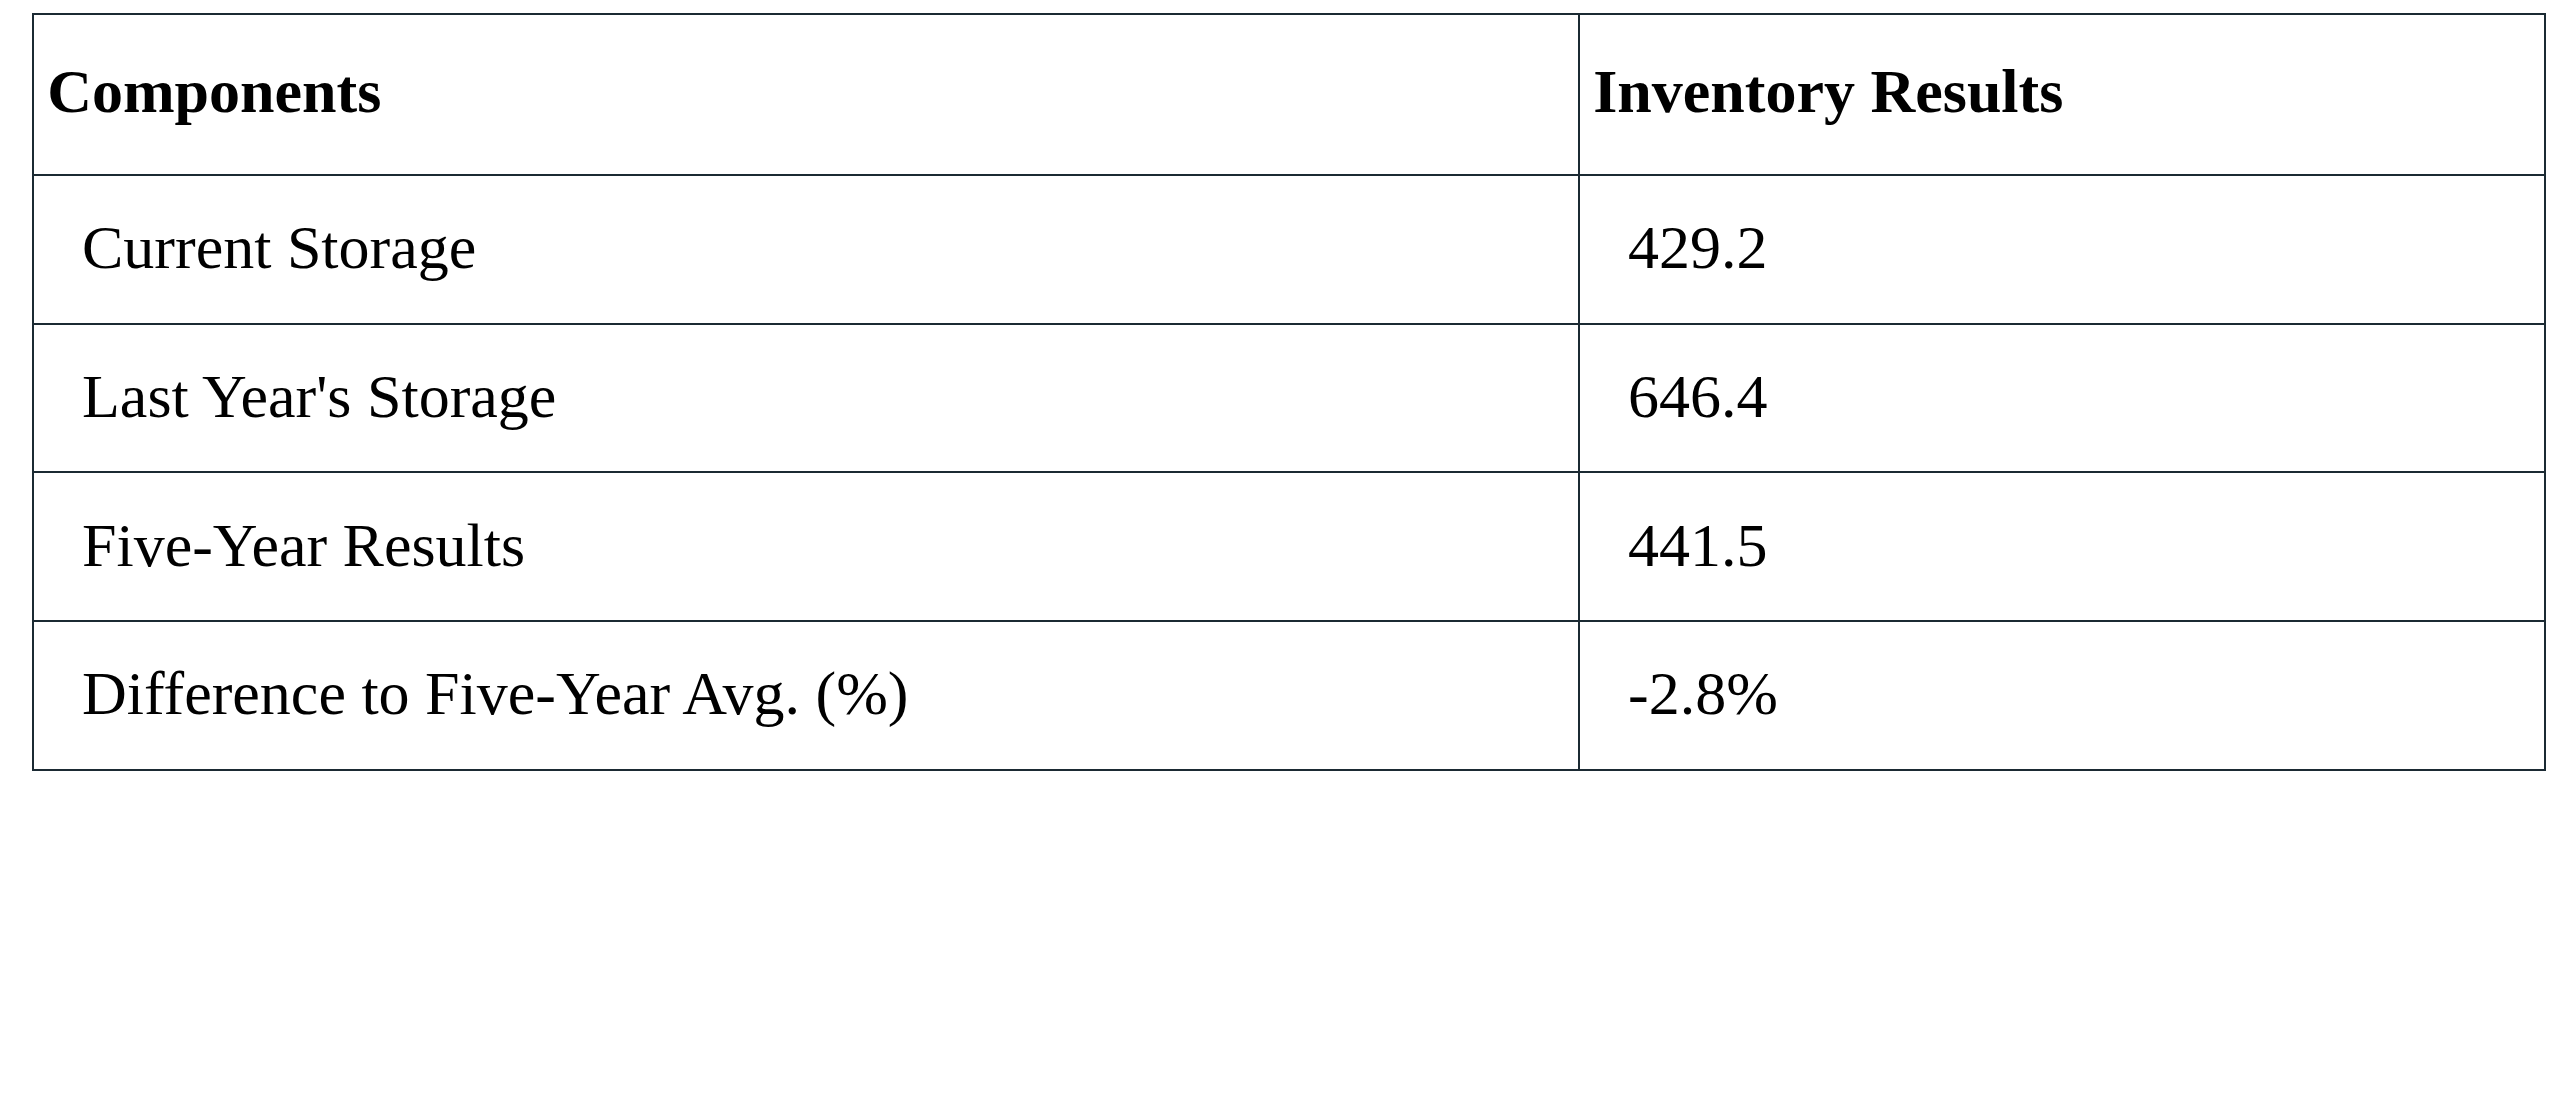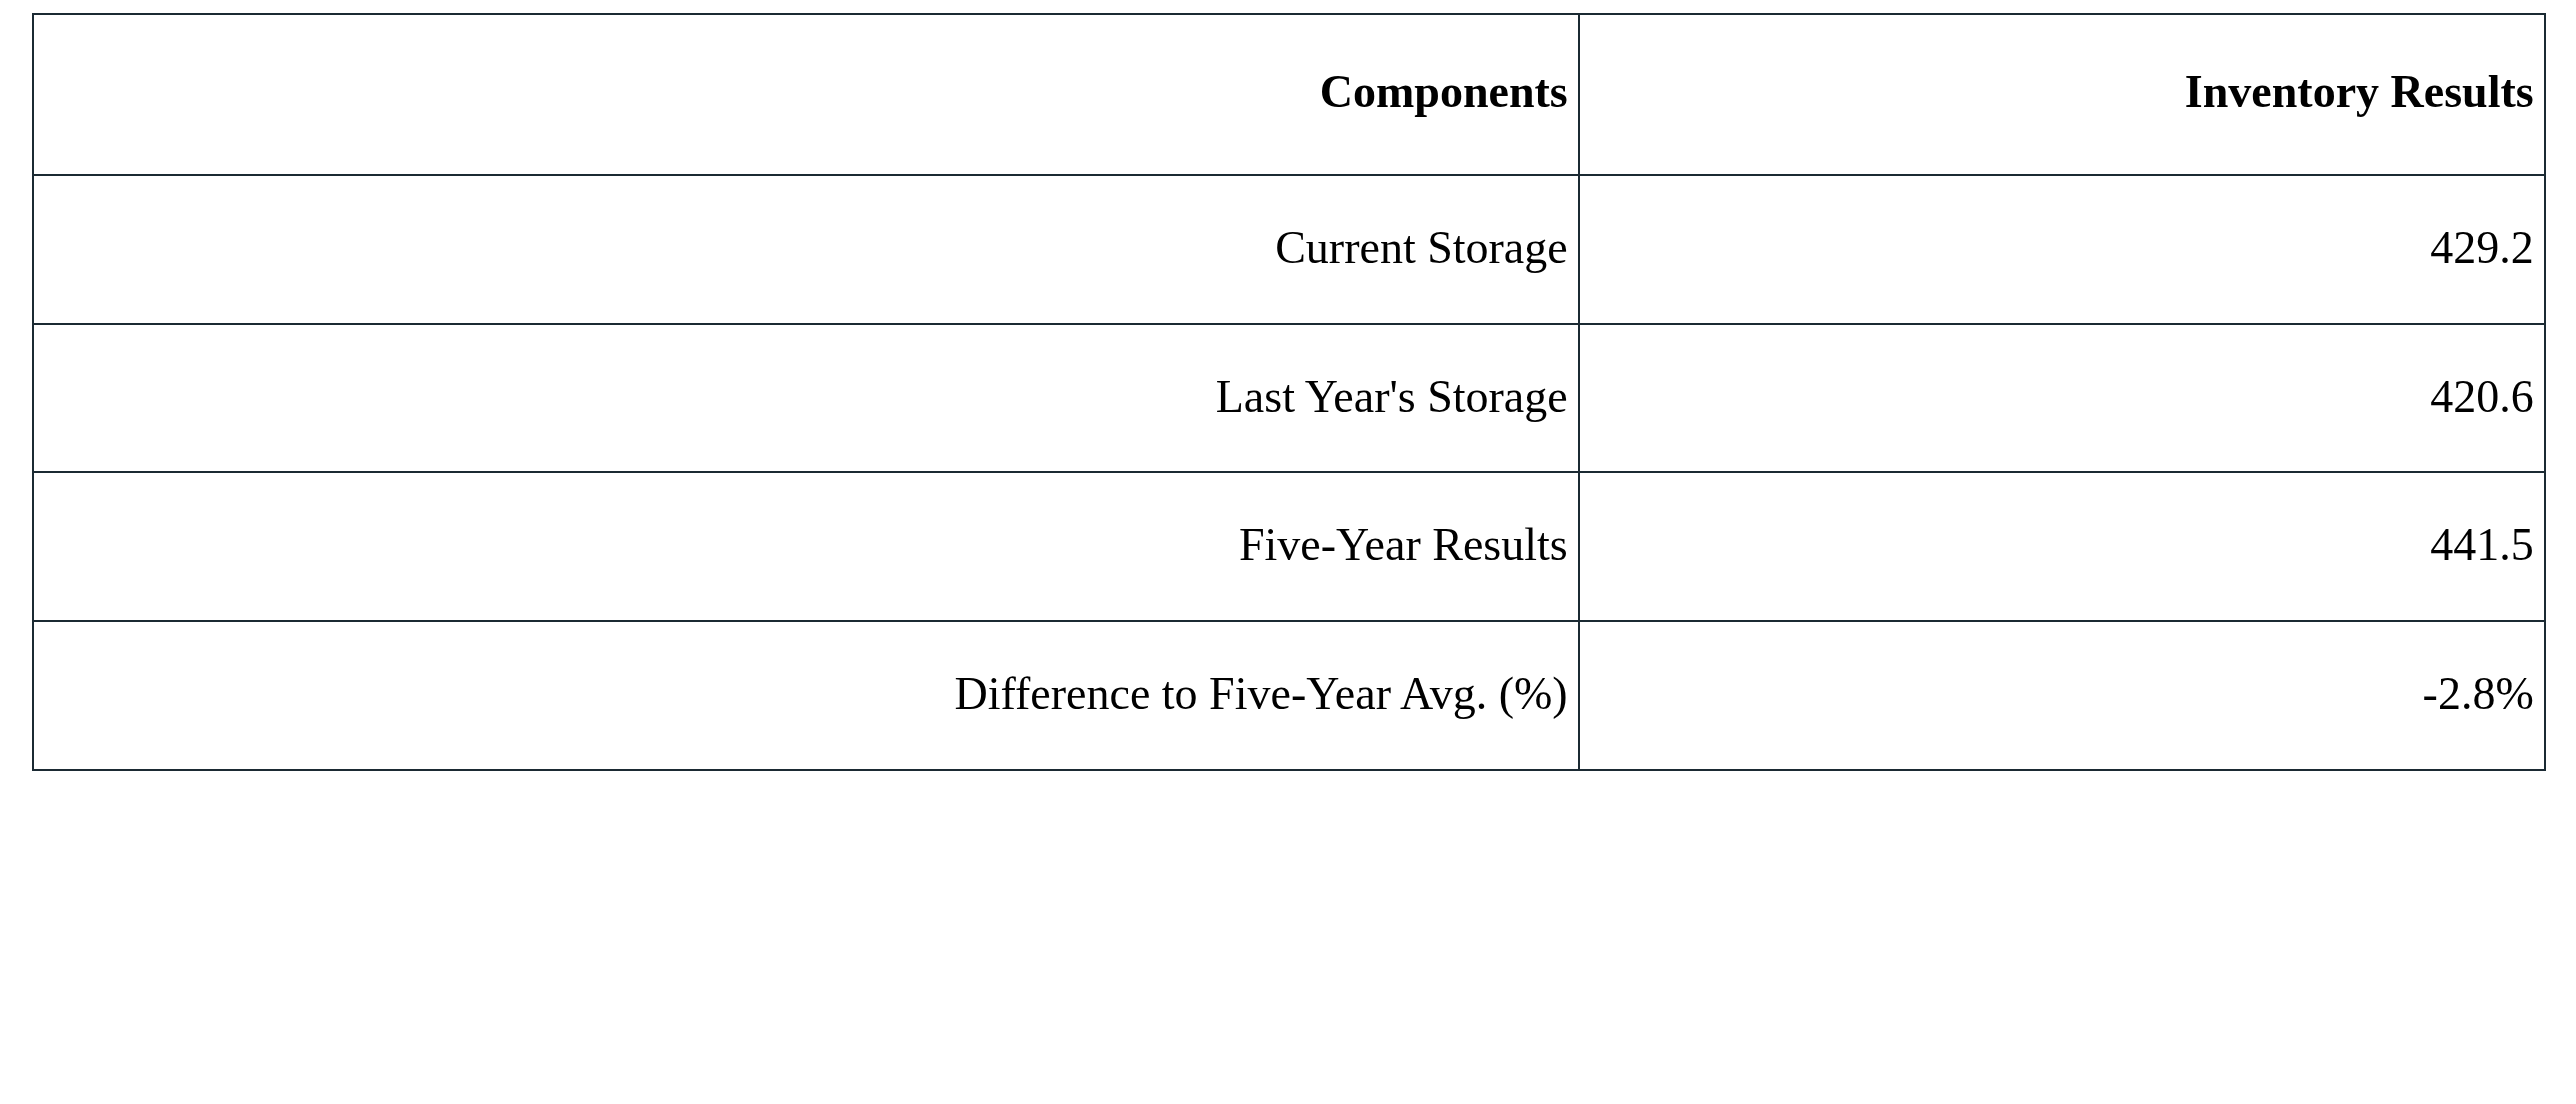--- a/index.html
+++ b/index.html
@@ -24,23 +24,23 @@
     table-layout: fixed;
     width: 2511px;
   }
   table.inventory-table col.col-components { width: 1546px; }
   table.inventory-table col.col-results { width: 966px; }
 
   table.inventory-table th,
   table.inventory-table td {
     border: 2.2px solid #1b2a33;
     padding: 7.4px 10.3px 10.3px 13.2px;
-    text-align: right;
+    text-align: left;
     vertical-align: middle;
-    font-size: 46px;
+    font-size: 62px;
     line-height: 1.08;
     white-space: nowrap;
     overflow: hidden;
   }
   table.inventory-table thead th {
     font-weight: bold;
     height: 144px;
     padding-top: 4.4px;
   }
   table.inventory-table tbody td {
@@ -64,21 +64,21 @@
         <th>Inventory Results</th>
       </tr>
     </thead>
     <tbody>
       <tr>
         <td>Current Storage</td>
         <td>429.2</td>
       </tr>
       <tr>
         <td>Last Year's Storage</td>
-        <td>420.6</td>
+        <td>646.4</td>
       </tr>
       <tr>
         <td>Five-Year Results</td>
         <td>441.5</td>
       </tr>
       <tr>
         <td>Difference to Five-Year Avg. (%)</td>
         <td>-2.8%</td>
       </tr>
     </tbody>

